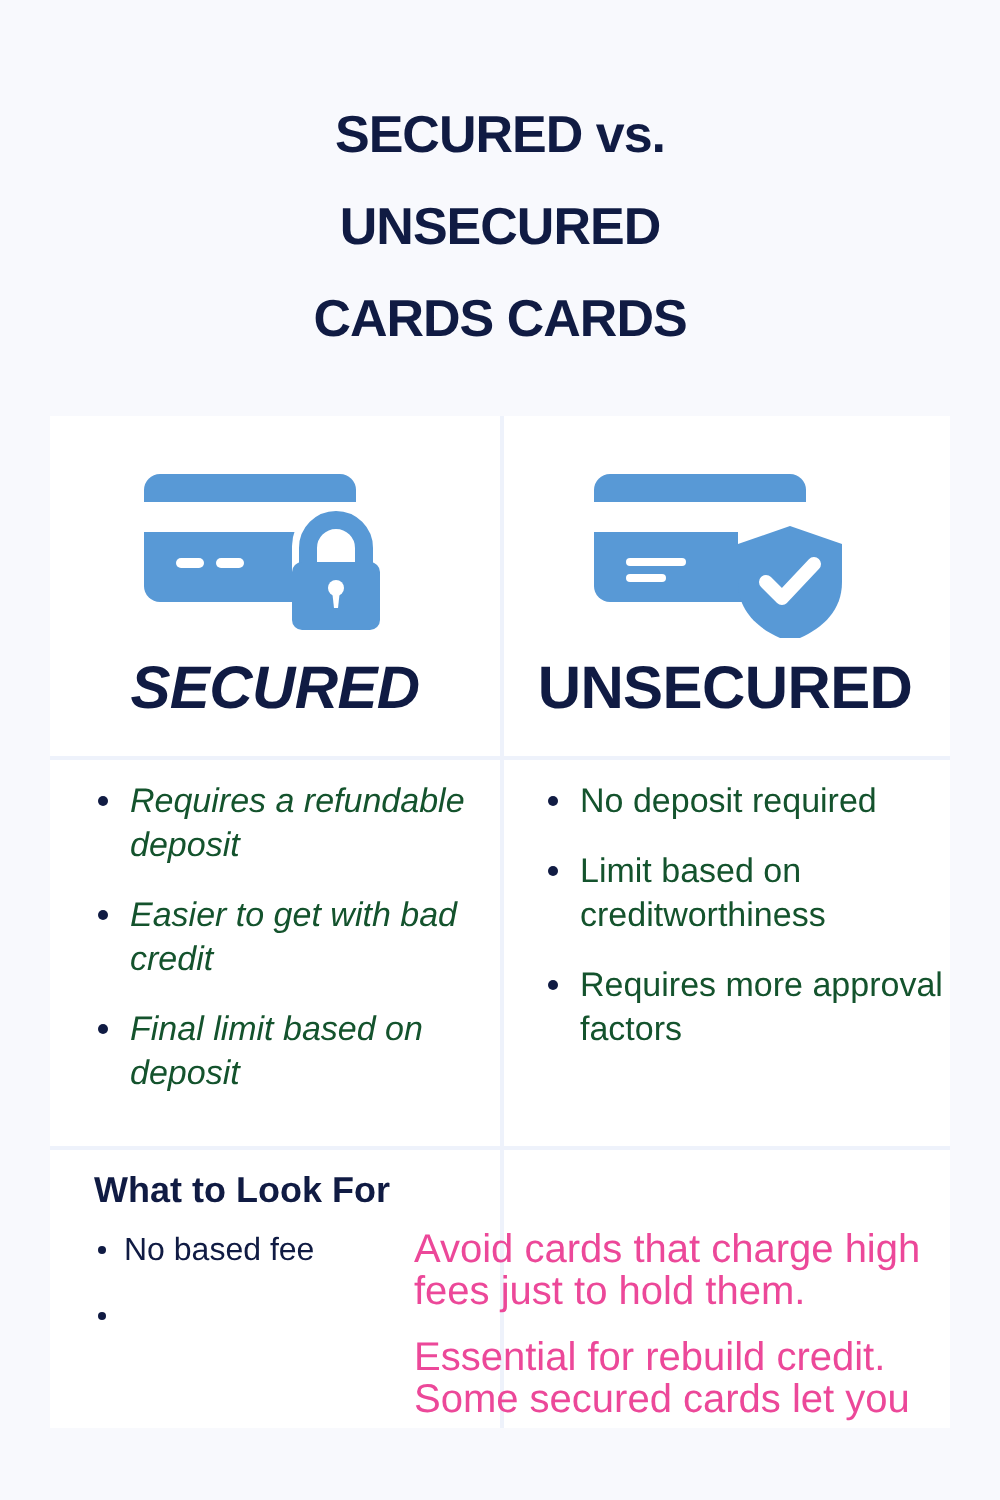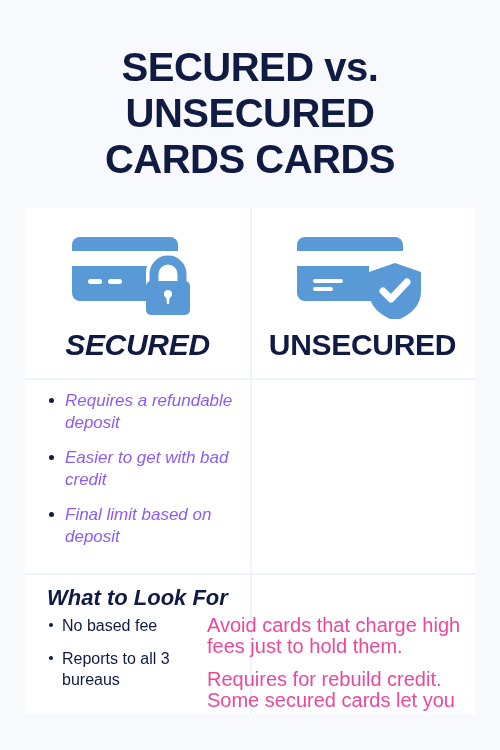--- a/index.html
+++ b/index.html
@@ -17,21 +17,21 @@
   }
 
   
   .title-block {
     position:absolute;
     left:0; top:44px;
     width:500px;
     text-align:center;
     color:#101b43;
     font-weight:bold;
-    font-size:40px;
+    font-size:26px;
     line-height:46px;
     letter-spacing:-0.5px;
   }
   .title-line { display:block; white-space:pre; }
 
   
   .panel {
     position:absolute;
     left:25px; top:208px;
     width:450px; height:506px;
@@ -85,21 +85,21 @@
     position:absolute;
     top:182px;
     list-style:none;
   }
   .bullets.left  { left:22px; width:200px; }
   .bullets.right { left:22px; width:200px; }
   .bullets li {
     position:relative;
     padding-left:18px;
     margin-bottom:13px;
-    color:#8b5cf6;
+    color:#14532d;
     font-size:17px;
     line-height:22px;
   }
   .bullets li .dot {
     position:absolute;
     left:2px; top:8px;
     width:5px; height:5px;
     border-radius:50%;
     background:#101b43;
   }
@@ -108,22 +108,21 @@
   .bottom {
     position:absolute;
     left:0; top:367px;
     width:450px; height:139px;
   }
   .bottom-title {
     position:absolute;
     left:22px; top:10px;
     color:#101b43;
     font-weight:bold;
-    font-size:22px;
-    font-style:italic;
+    font-size:18px;
   }
   .bottom-list {
     position:absolute;
     left:22px; top:40px;
     width:180px;
     list-style:none;
   }
   .bottom-list li {
     position:relative;
     padding-left:15px;
@@ -206,28 +205,33 @@
           <rect x="20" y="58" width="20" height="4" rx="2" fill="#ffffff"></rect>
 
           <path d="M102 36 l26 -9 l26 9 v20 c0 18 -13 28 -26 33 c-13 -5 -26 -15 -26 -33 z" fill="#ffffff" transform="translate(-26,0)"></path>
 
           <path d="M76 43 l26 -9 l26 9 v19 c0 16 -12 25 -26 30 c-14 -5 -26 -14 -26 -30 z" fill="#5899d6"></path>
 
           <path d="M90 62 l8 8 l16 -17" fill="none" stroke="#ffffff" stroke-width="7" stroke-linecap="round" stroke-linejoin="round"></path>
         </svg>
       </div>
       <div class="col-heading">UNSECURED</div>
+      <ul class="bullets right">
+        <li><span class="dot"></span><span>No deposit required</span></li>
+        <li><span class="dot"></span><span>Limit based on creditworthiness</span></li>
+        <li><span class="dot"></span><span>Requires more approval factors</span></li>
+      </ul>
     </div>
 
     <div class="bottom">
       <div class="bottom-title">What to Look For</div>
       <ul class="bottom-list">
         <li><span class="dot"></span><span>No based fee</span></li>
-        <li><span class="dot"></span><span>Reports to all 3 bureaus</span></li>
+        <li><span class="dot"></span></li>
       </ul>
       <ul class="bottom-desc">
         <li>Avoid cards that charge  high fees just to hold them.</li>
-        <li>Requires for rebuild credit. Some secured cards let you</li>
+        <li>Essential for rebuild credit. Some secured cards let you</li>
       </ul>
     </div>
 
   </div>
 </div>
 
 </body></html>

